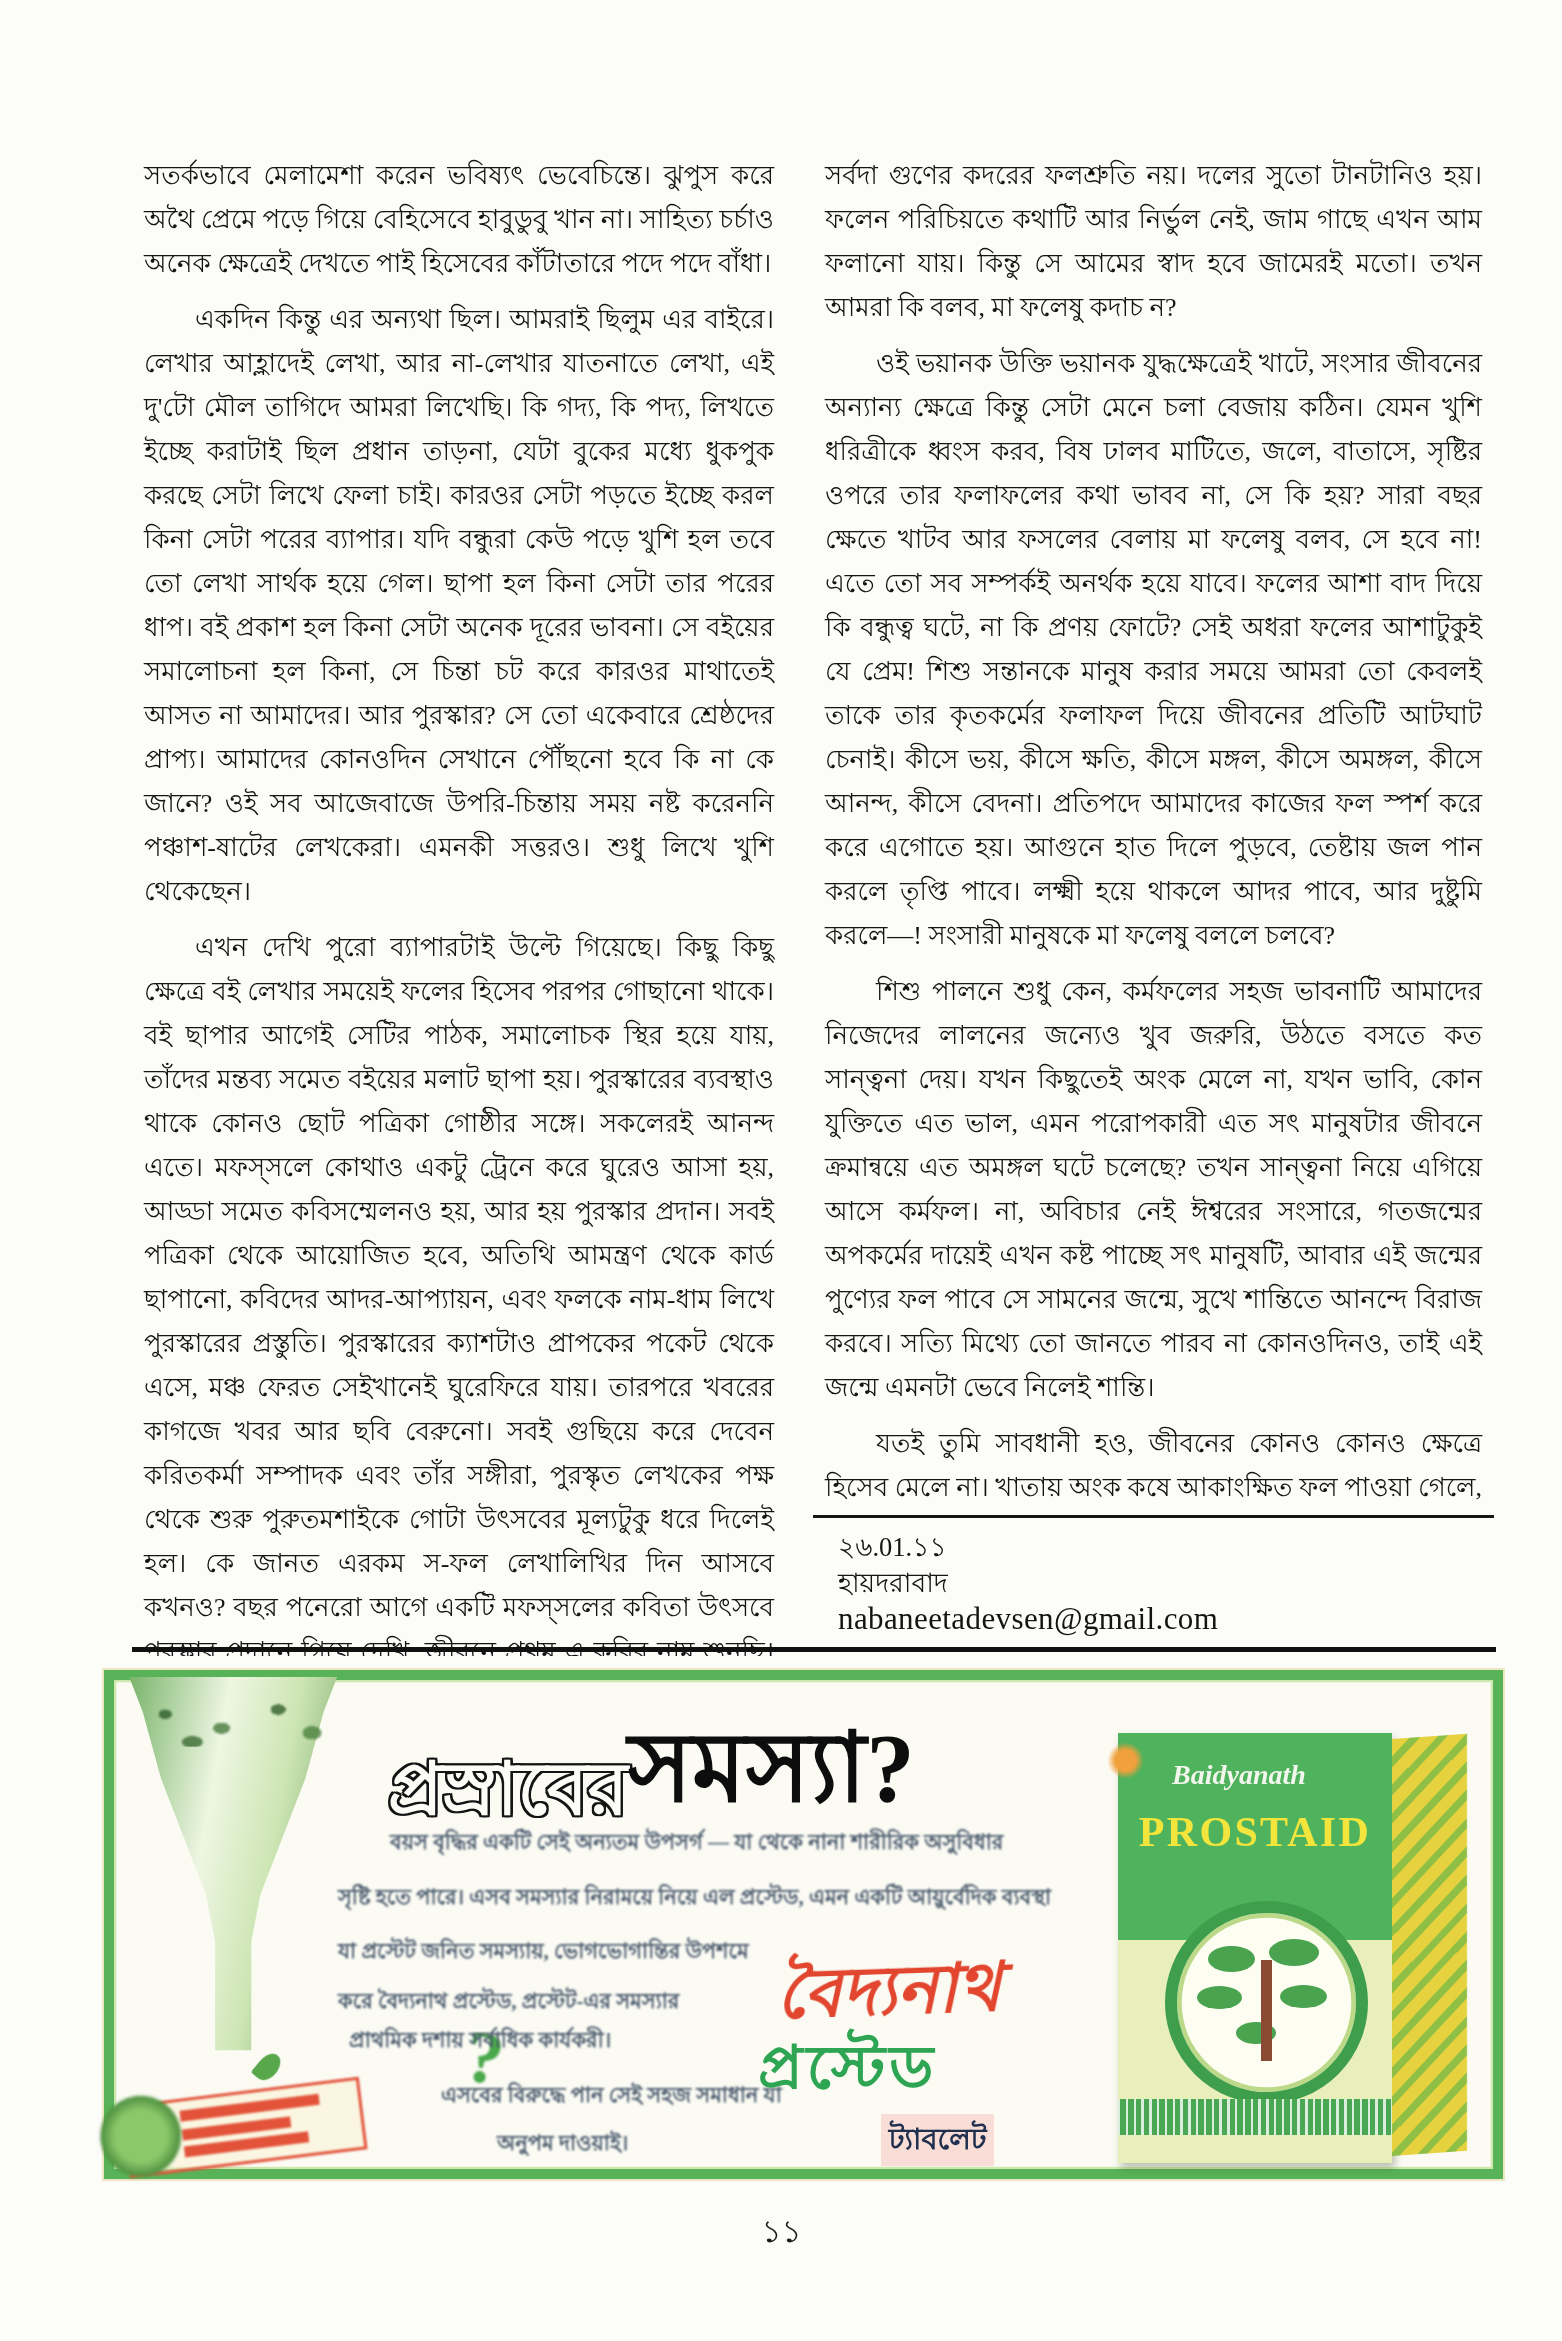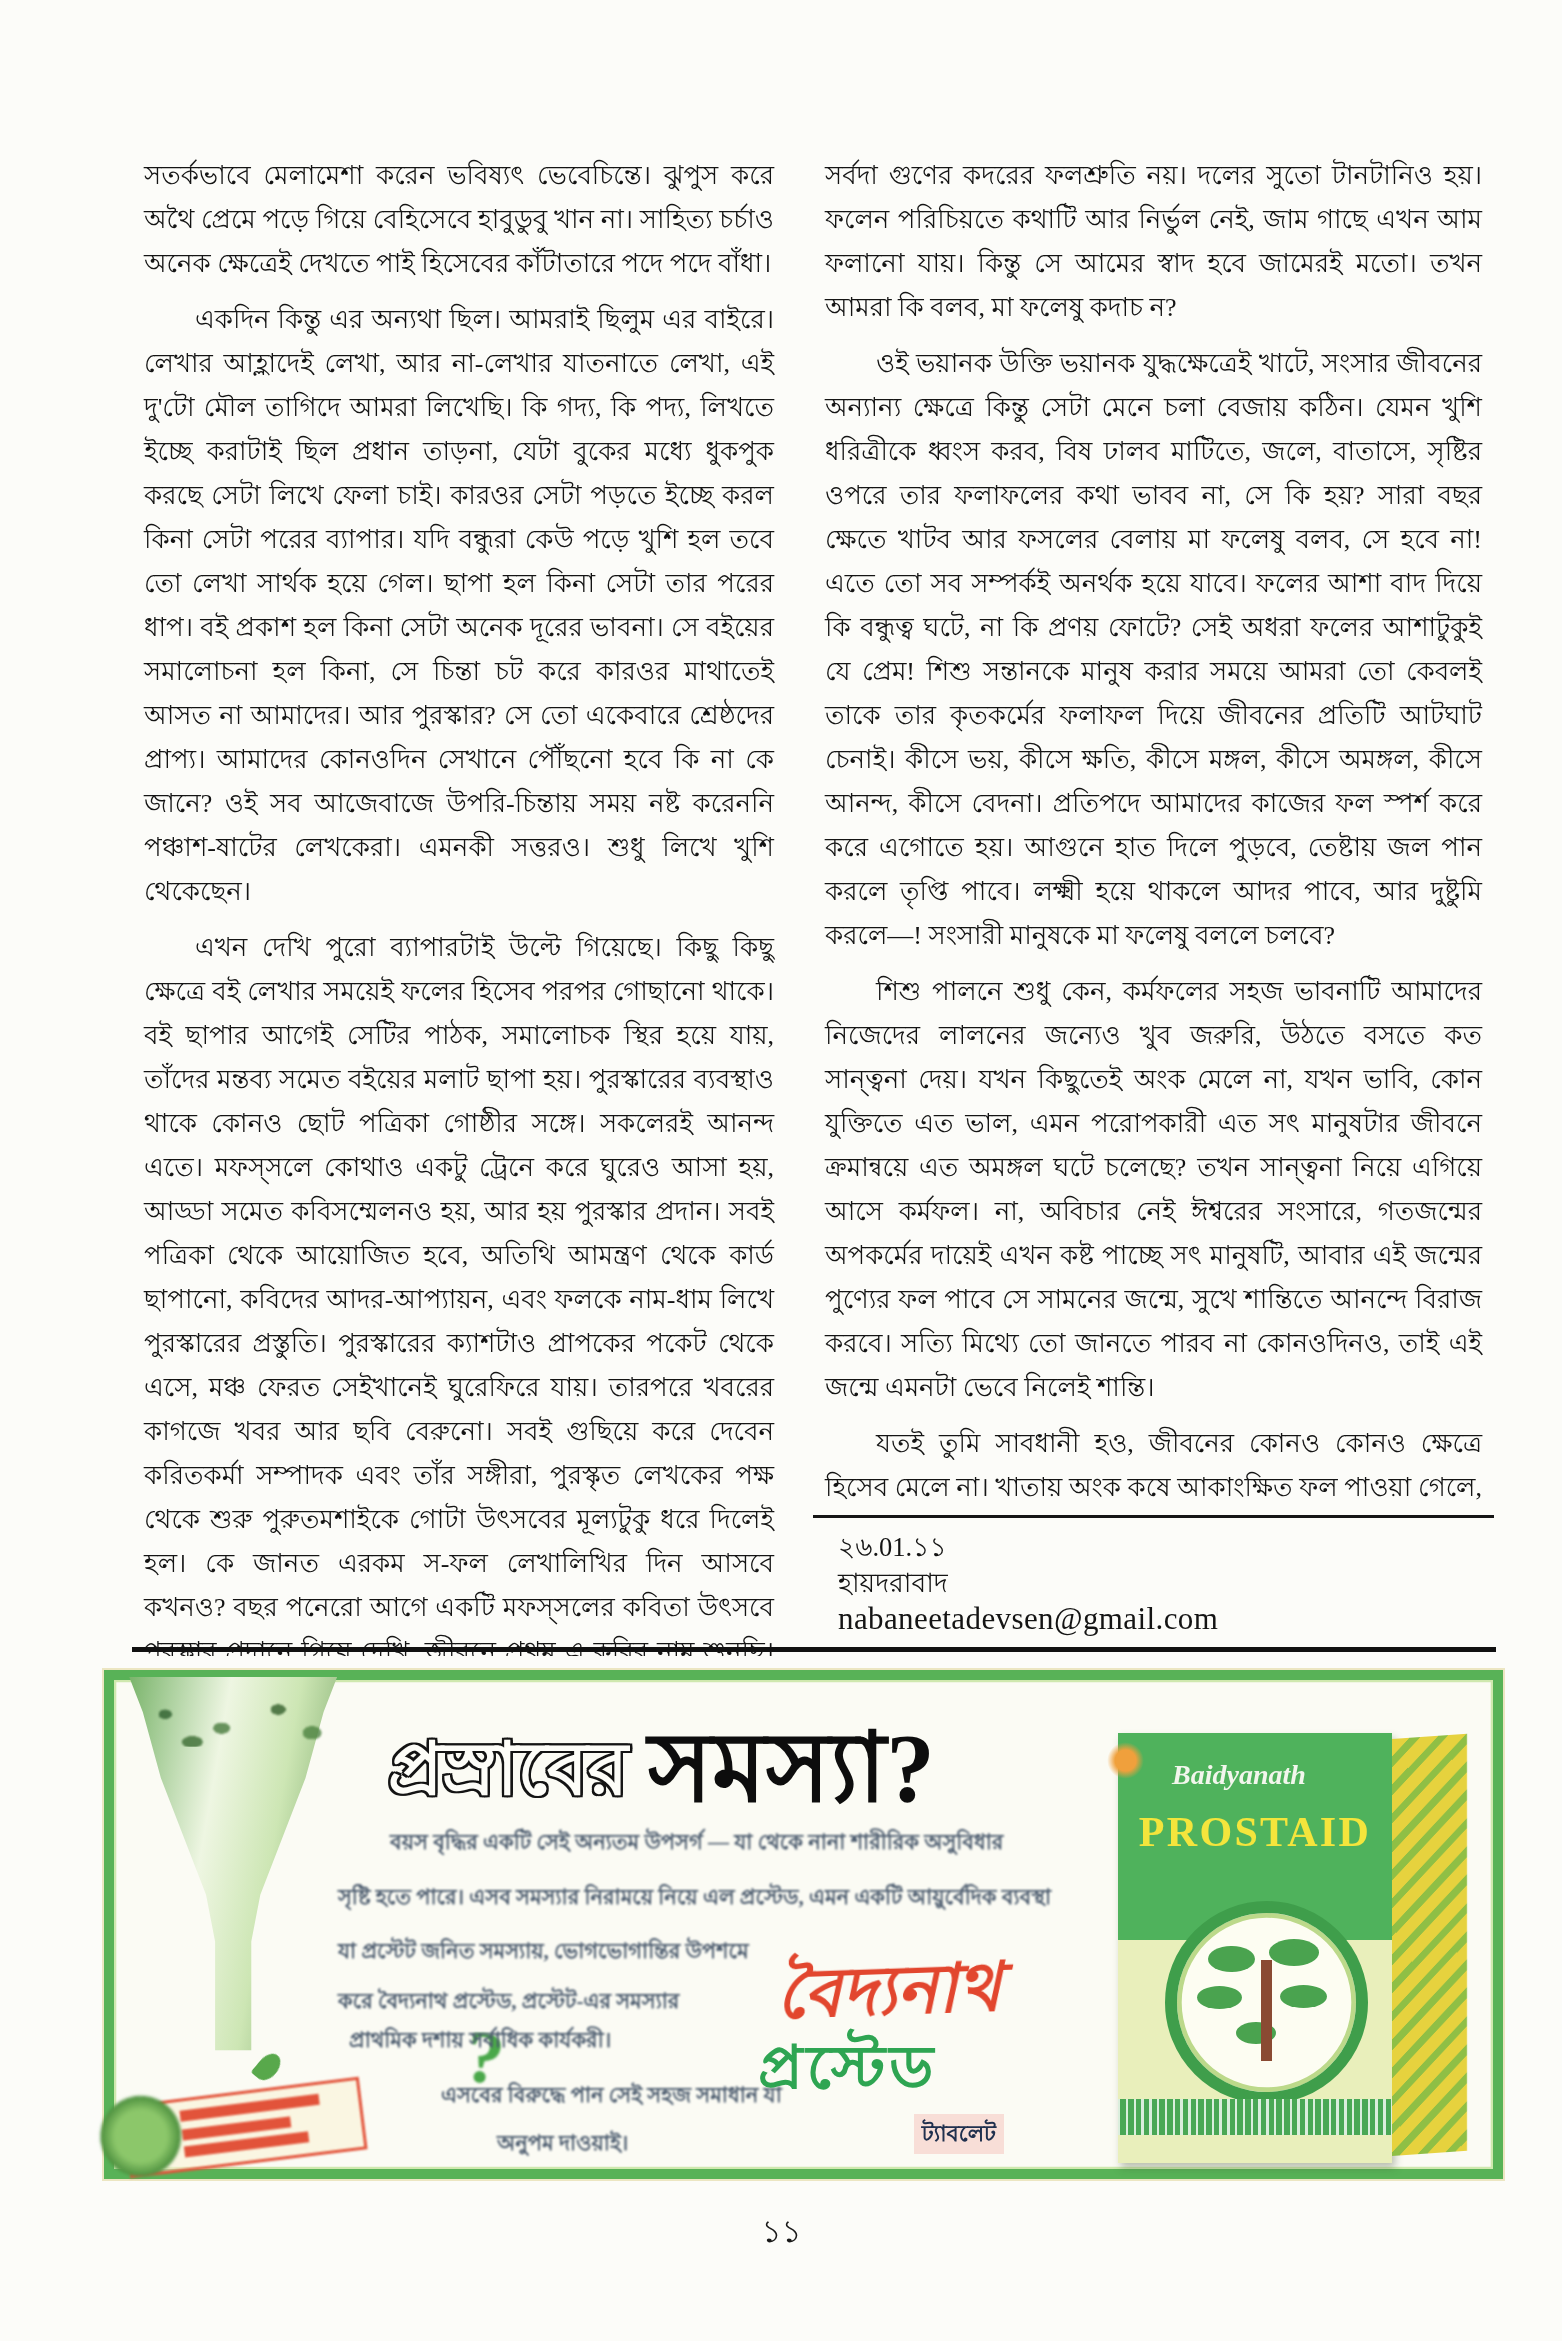--- a/index.html
+++ b/index.html
@@ -33,35 +33,35 @@
                  radial-gradient(14px 9.3px at 45% 55%,#477a3c 60%,transparent 61%),
                  radial-gradient(12.5px 8.6px at 70% 35%,#335f2b 60%,transparent 61%),
                  radial-gradient(15.6px 11px at 85% 60%,#4d8340 60%,transparent 61%),
                  radial-gradient(17px 10px at 32% 70%,#3a6b31 60%,transparent 61%);
       clip-path:polygon(4% 0,96% 0,90% 75%,10% 75%);opacity:.8;filter:blur(0.8px);}
   #bottle-drop{left:144px;top:372px;width:20px;height:30px;background:#58a84b;
       border-radius:50% 50% 50% 3.1px;transform:rotate(40deg);filter:blur(0.4px);}
   #green-curl{left:352px;top:335px;font-size:75px;font-weight:bold;color:#4aa84a;
       transform:rotate(8deg);filter:blur(0.9px);}
   
-  #ad-headline{left:274px;top:12.5px;width:895px;display:flex;align-items:center;gap:20px;position:absolute;}
+  #ad-headline{left:274px;top:12.5px;width:895px;display:flex;align-items:flex-end;position:absolute;}
   #ad-headline span{position:static;}
   .hl-outline{font-size:73px;font-weight:bold;color:#fdfdf8;
       text-shadow:2.3px 0 #141414,-2.3px 0 #141414,0 2.3px #141414,0 -2.3px #141414,
                   2.3px 2.3px #141414,-2.3px -2.3px #141414,2.3px -2.3px #141414,-2.3px 2.3px #141414;}
   .hl-solid{font-size:97px;font-weight:bold;color:#0d0d0d;}
   
   .ad-line{color:#48586b;font-size:21px;white-space:nowrap;filter:blur(1.1px);font-weight:bold;}
   
   #brand-script{left:662px;top:258px;font-size:68px;font-weight:bold;font-style:italic;
       color:#e2462e;transform:rotate(-2deg);filter:blur(0.5px);}
   #product-bn{left:644px;top:341px;font-size:60px;font-weight:bold;color:#2ea552;
       letter-spacing:3.9px;filter:blur(0.4px);}
-  #tablet-label{left:767px;top:434px;font-size:22px;font-weight:bold;color:#20304e;
-      background:rgba(244,170,160,.35);padding:1.6px 7.8px;filter:blur(0.5px);margin-left:33px;}
+  #tablet-label{left:767px;top:434px;font-size:29px;font-weight:bold;color:#20304e;
+      background:rgba(244,170,160,.35);padding:1.6px 7.8px;filter:blur(0.5px);}
   
   #pbox{left:1004px;top:48px;width:358px;height:445px;}
   #pbox-front{left:0;top:4.7px;width:274px;height:430px;background:#e9efbb;box-shadow:3.1px 4.7px 7.8px rgba(60,80,50,.35);}
   #pbox-green{left:0;top:0;width:274px;height:207px;background:#4fb25c;}
   #pbox-brand{left:0;top:26.5px;width:242px;text-align:center;font-style:italic;font-weight:bold;
       font-size:28px;color:#f2f6ec;filter:blur(0.6px);}
   #pbox-name{left:0;top:75px;width:274px;text-align:center;font-weight:bold;font-size:42px;
       letter-spacing:2.3px;color:#f4e53c;}
   #pbox-emblem{left:47px;top:168px;width:179px;height:179px;border-radius:50%;
       background:#fdfdf2;border:12.5px solid #3f9e4b;box-shadow:inset 0 0 0 4.7px #bcd98a;}

